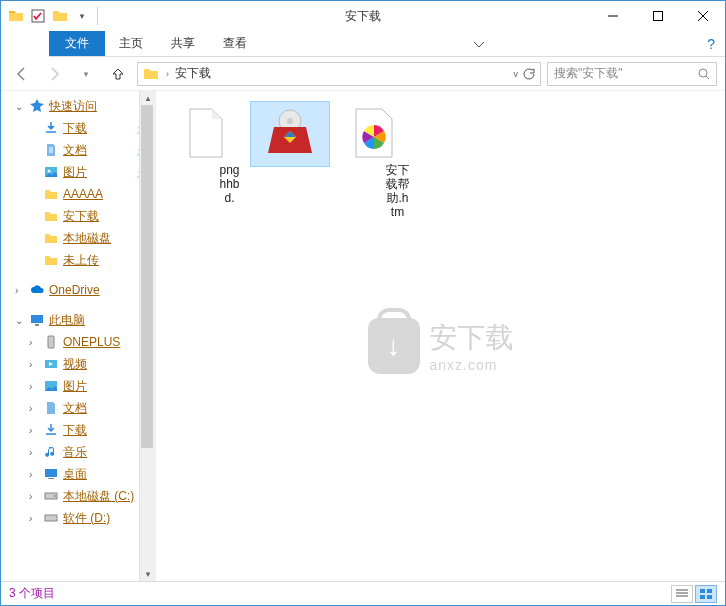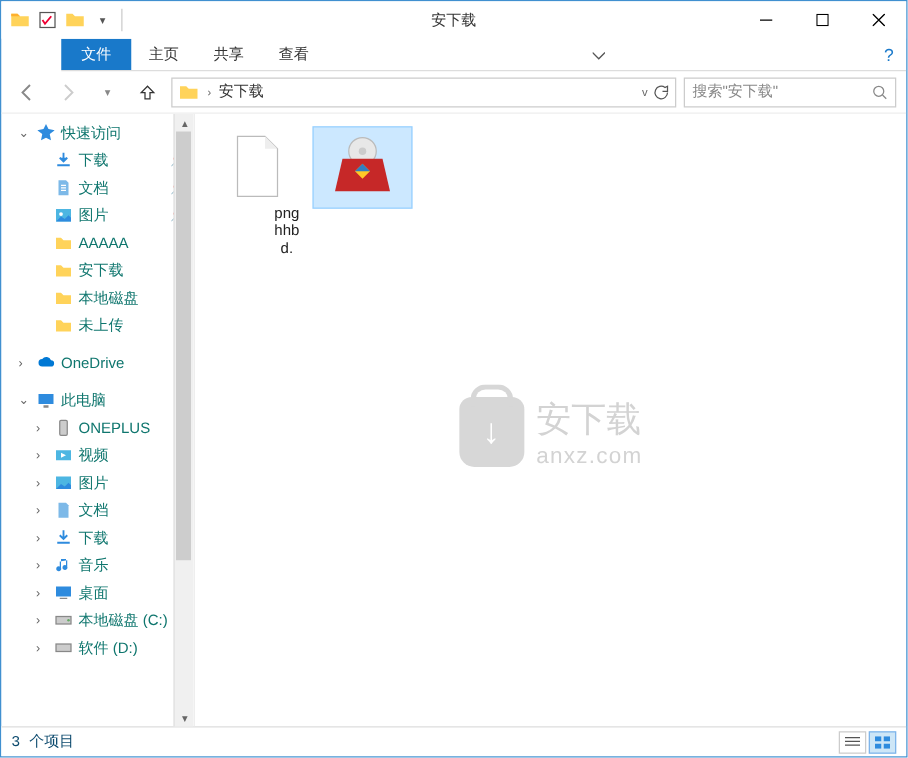--- a/index.html
+++ b/index.html
@@ -33,21 +33,21 @@
 
 .main { display: flex; height: calc(100% - 30px - 26px - 34px - 24px); }
 .sidebar { width: 155px; border-right: 1px solid #eee; overflow-y: auto; position: relative; }
 .tree { padding: 4px 0; }
 .tree-item { display: flex; align-items: center; height: 22px; padding-left: 8px; gap: 4px; white-space: nowrap; }
 .tree-item.l1 { padding-left: 14px; }
 .tree-item.l2 { padding-left: 28px; }
 .tree-item .expand { width: 10px; color: #666; font-size: 10px; visibility: hidden; }
 .tree-item.has-children .expand { visibility: visible; }
 .tree-item .ticon { width: 16px; height: 16px; display: flex; align-items: center; justify-content: center; }
-.tree-item .tlabel { color: #0f766e; }
+.tree-item .tlabel { color: #a16207; text-decoration: underline; }
 .tree-item .pin { margin-left: auto; margin-right: 6px; color: #888; font-size: 10px; }
 .tree-spacer { height: 8px; }
 .sidebar-scrollbar { position: absolute; right: 0; top: 0; width: 16px; height: 100%; background: #f0f0f0; border-left: 1px solid #e0e0e0; }
 .sidebar-thumb { position: absolute; right: 2px; width: 12px; top: 14px; height: 70%; background: #cdcdcd; }
 .sb-arrow { position: absolute; width: 16px; height: 14px; display: flex; align-items: center; justify-content: center; color: #666; font-size: 9px; }
 .sb-arrow.up { top: 0; } .sb-arrow.down { bottom: 0; }
 
 .content { flex: 1; position: relative; overflow: hidden; }
 .file-grid { display: flex; gap: 4px; padding: 10px; flex-wrap: wrap; align-items: flex-start; }
 .file-item { width: 80px; display: flex; flex-direction: column; align-items: center; padding: 4px; text-align: center; }
@@ -55,25 +55,25 @@
 .file-icon { width: 56px; height: 56px; display: flex; align-items: center; justify-content: center; margin-bottom: 2px; }
 .file-label { word-break: break-all; line-height: 14px; color: #222; padding-left: 47px; }
 
 
 .watermark { position: absolute; left: 50%; top: 52%; transform: translate(-50%, -50%); display: flex; align-items: center; gap: 10px; opacity: 1; pointer-events: none; }
 .wm-badge { width: 52px; height: 56px; background: #d7d7d7; border-radius: 10px 10px 12px 12px; position: relative; display:flex; align-items:center; justify-content:center;}
 .wm-badge::before { content:""; position:absolute; top:-10px; left:50%; transform:translateX(-50%); width:26px; height:14px; border:4px solid #d7d7d7; border-bottom:none; border-radius:12px 12px 0 0;}
 .wm-badge-inner { color:#fff; font-size:28px; }
 .wm-text { color: #d3d3d3; }
 .wm-cn { font-size: 28px; font-weight: 500; }
-.wm-en { font-size: 18px; letter-spacing: 1px; }
+.wm-en { font-size: 14px; letter-spacing: 1px; }
 
 
 .statusbar { height: 24px; border-top: 1px solid #ddd; display: flex; align-items: center; padding: 0 8px; background: #fff; }
-.status-text { color: #0c4a6e; font-family: Liberation Mono, monospace; }
+.status-text { color: #a21caf; }
 .view-buttons { margin-left: auto; display: flex; gap: 2px; }
 .view-btn { width: 22px; height: 18px; border: 1px solid #ccc; display: flex; align-items: center; justify-content: center; }
 .view-btn.active { background: #cde6f7; border-color: #7eb4ea; }
 
 
 svg { display: block; }
 </style>
 </head>
 <body>
 
@@ -387,20 +387,36 @@
         <div class="file-icon">
           <svg width="52" height="52" viewBox="0 0 52 52">
             <circle cx="26" cy="14" r="11" fill="#e8e8e8" stroke="#bbb"></circle>
             <circle cx="26" cy="14" r="3" fill="#ccc"></circle>
             <path fill="#c62828" d="M10 20h32l6 26H4z"></path>
             <path fill="#ffca28" d="M26 24l6 6-6 6-6-6z"></path>
             <path fill="#1976d2" d="M26 24l6 6h-12z" opacity="0.9"></path>
           </svg>
         </div>
       </div>
+      <div class="file-item">
+        <div class="file-icon">
+          <svg width="44" height="52" viewBox="0 0 44 52">
+            <path fill="#fff" stroke="#bbb" d="M4 2h26l10 10v38H4z"></path>
+            <g transform="translate(22,30)">
+              <path fill="#e91e63" d="M0 0L0 -12A12 12 0 0 1 10 -6z"></path>
+              <path fill="#ff9800" d="M0 0L10 -6A12 12 0 0 1 10 6z"></path>
+              <path fill="#4caf50" d="M0 0L10 6A12 12 0 0 1 0 12z"></path>
+              <path fill="#2196f3" d="M0 0L0 12A12 12 0 0 1 -10 6z"></path>
+              <path fill="#9c27b0" d="M0 0L-10 6A12 12 0 0 1 -10 -6z"></path>
+              <path fill="#ffeb3b" d="M0 0L-10 -6A12 12 0 0 1 0 -12z"></path>
+            </g>
+          </svg>
+        </div>
+        <div class="file-label">安下载帮助.htm</div>
+      </div>
     </div>
 
     <div class="watermark">
       <div class="wm-badge">
           <span class="wm-badge-inner">↓</span>
         </div>
       <div class="wm-text">
         <div class="wm-cn">安下载</div>
         <div class="wm-en">anxz.com</div>
       </div>

